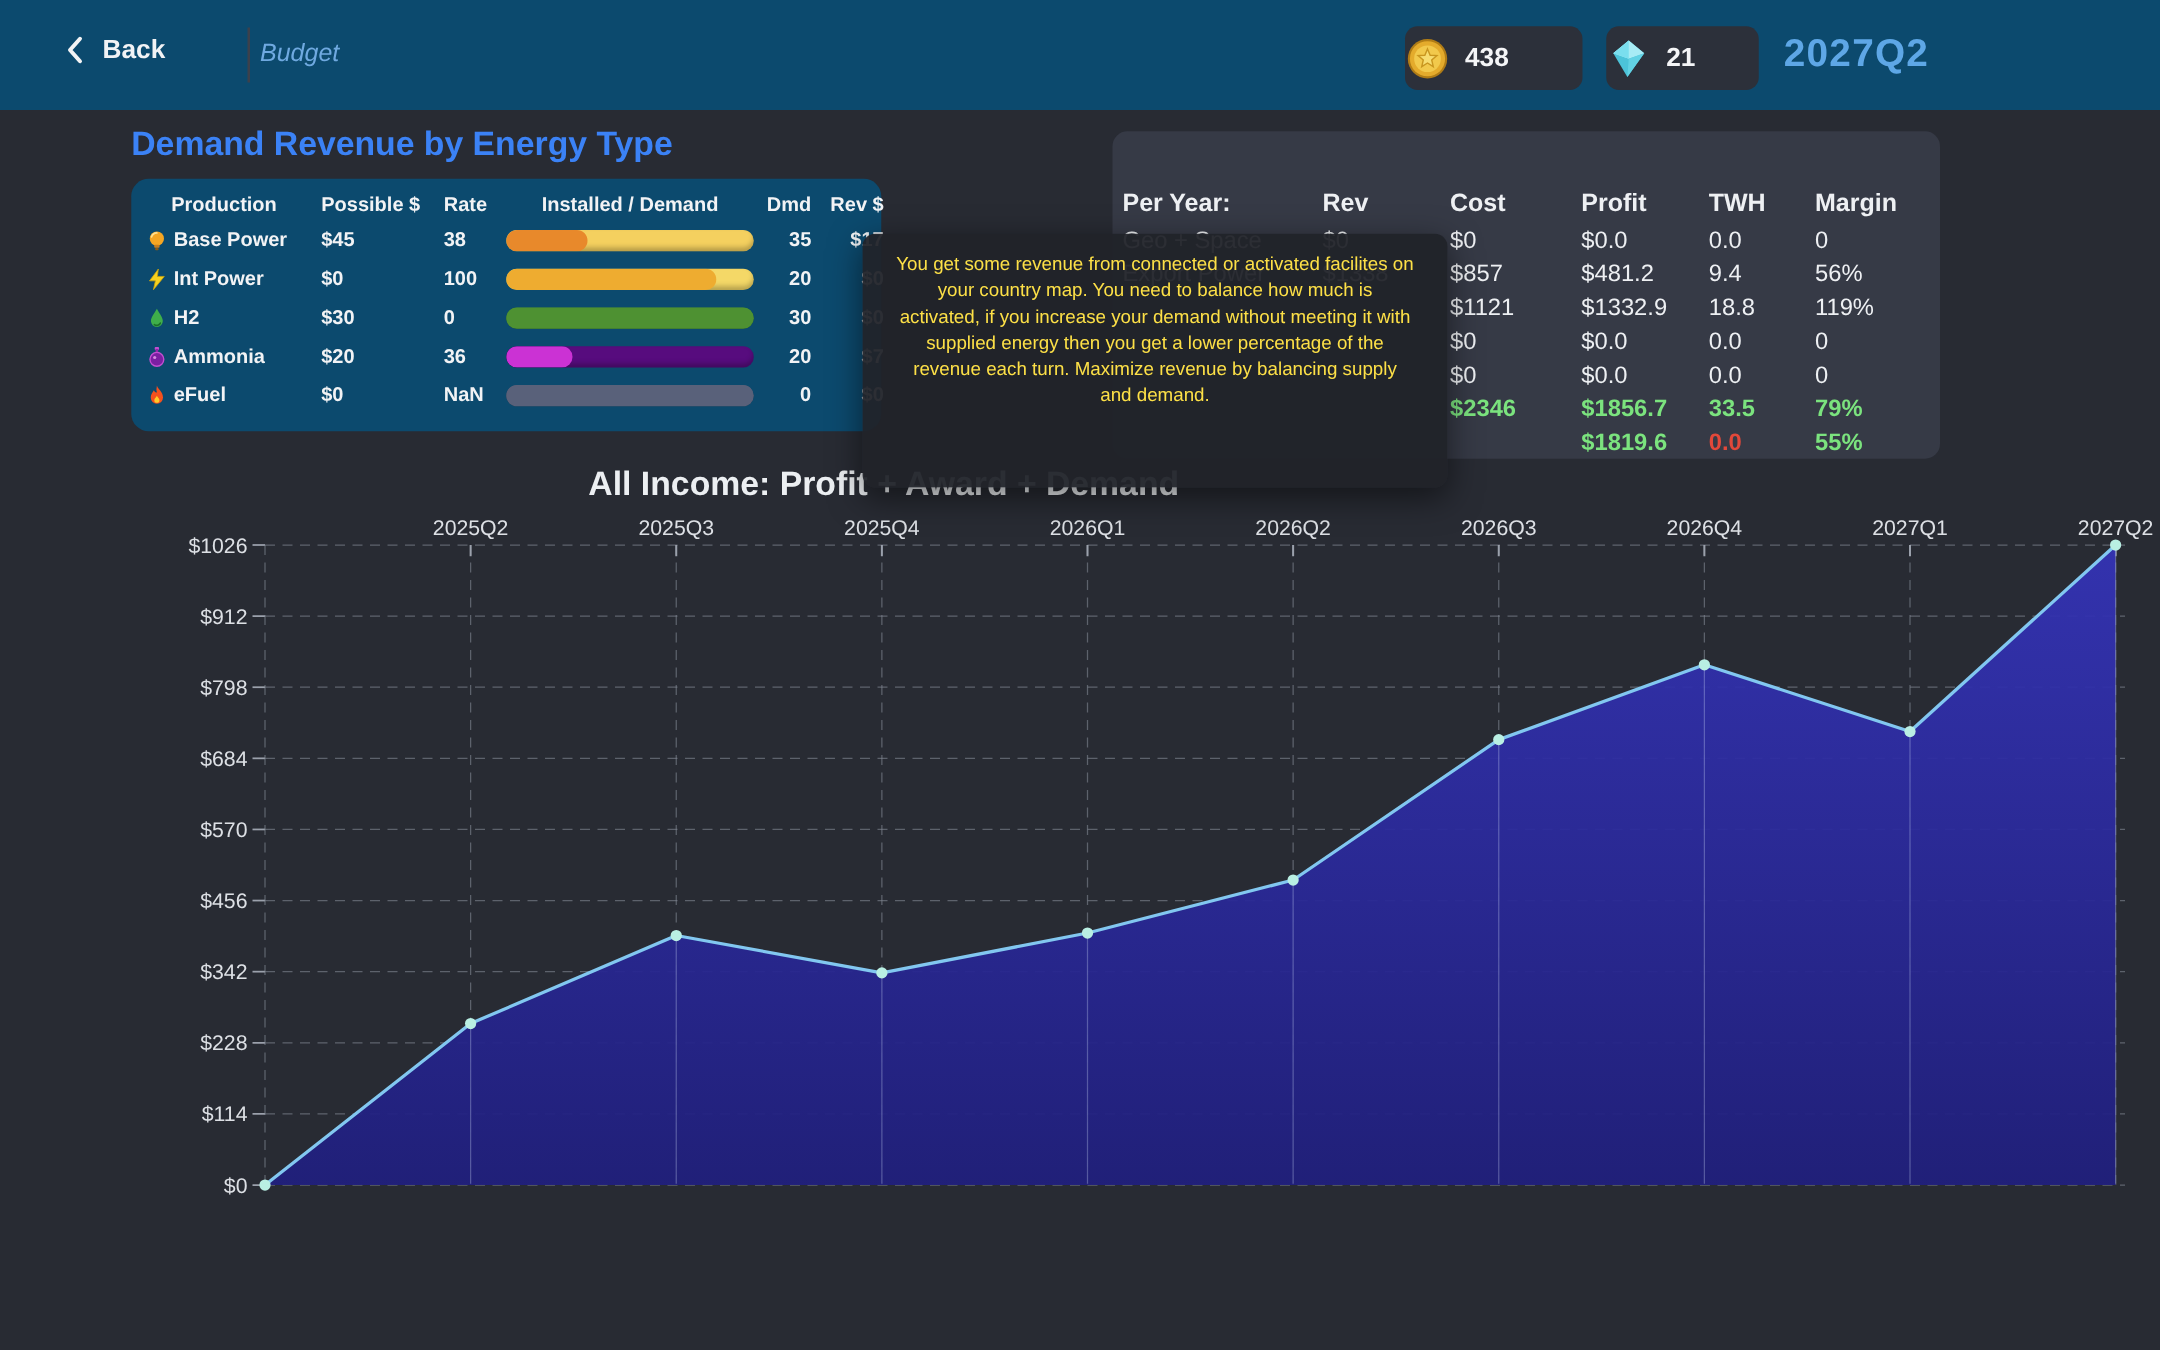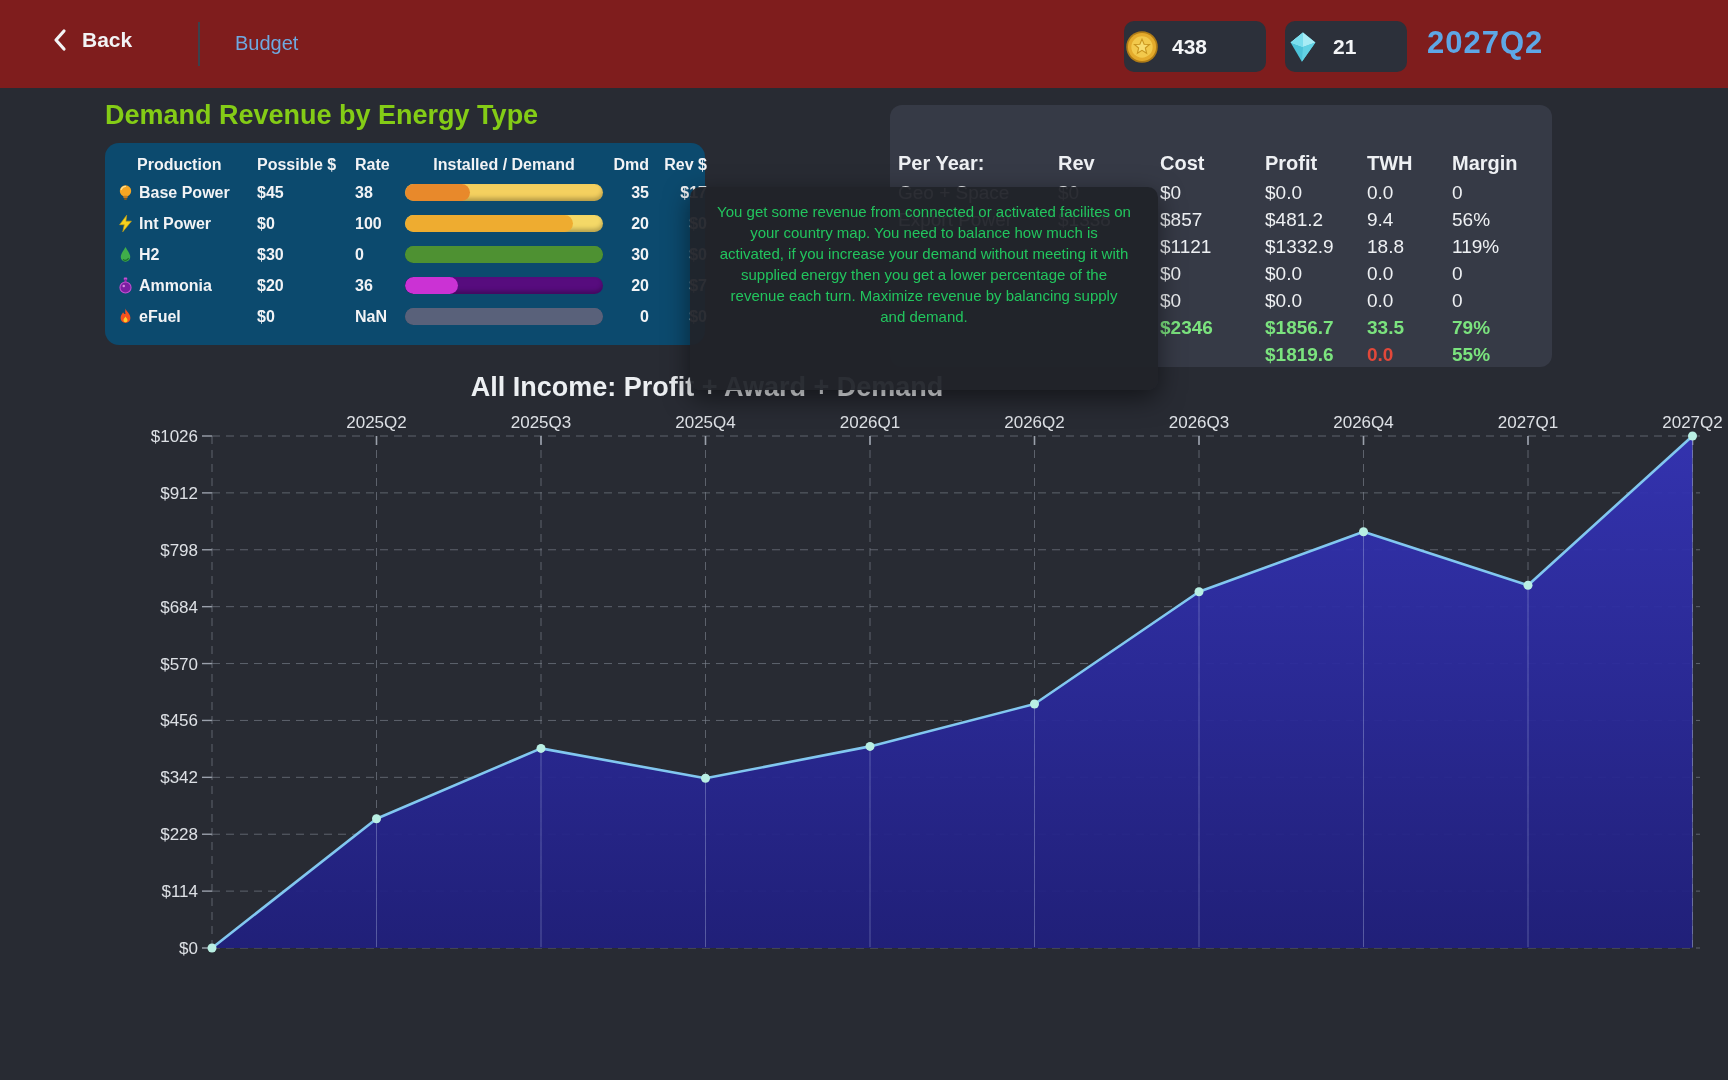--- a/index.html
+++ b/index.html
@@ -1,32 +1,32 @@
 <!DOCTYPE html>
 <html><head>
 <meta charset="utf-8">
 <style>
   html,body{margin:0;padding:0;background:#282b33;width:1728px;height:1080px;overflow:hidden;
     font-family:"Liberation Sans", sans-serif;-webkit-font-smoothing:antialiased;}
   #stage{position:absolute;inset:0;width:1728px;height:1080px;background:#282b33;}
 
   
-  .topbar{position:absolute;left:0;top:0;width:1728px;height:88px;background:#7f1d1d;}
+  .topbar{position:absolute;left:0;top:0;width:1728px;height:88px;background:#0c4a6e;}
   .back-btn{position:absolute;left:52px;top:28px;display:flex;align-items:center;gap:14px;cursor:pointer;}
   .back-label{font-size:21px;font-weight:bold;color:#f2f3f5;}
   .top-divider{position:absolute;left:198px;top:22px;width:2px;height:44px;background:#3c414c;}
-  .budget-tab{position:absolute;left:235px;top:32px;font-size:20px;color:#6fa9e0;cursor:pointer;}
+  .budget-tab{position:absolute;left:208px;top:32px;font-size:20px;color:#6fa9e0;cursor:pointer;font-style:italic;}
   .badge{position:absolute;top:21px;height:51px;background:#2c303a;border-radius:10px;display:flex;align-items:center;gap:12px;padding:0 0;box-sizing:border-box;}
   .badge-coin{left:1124px;width:142px;}
   .badge-gem{left:1285px;width:122px;}
   .badge-val{font-size:21px;font-weight:bold;color:#f4f5f7;}
   .quarter{position:absolute;left:1427px;top:25px;font-size:31px;font-weight:bold;color:#5ea7e6;letter-spacing:1px;}
 
   
-  .energy-title{position:absolute;left:105px;top:100px;font-size:27px;font-weight:bold;color:#84cc16;}
+  .energy-title{position:absolute;left:105px;top:100px;font-size:27px;font-weight:bold;color:#3b82f6;}
   .energy-panel{position:absolute;left:105px;top:143px;width:600px;height:202px;background:#0c4a6e;border-radius:14px;padding:10px 10px 0 8px;box-sizing:border-box;z-index:2;}
   .erow{display:grid;grid-template-columns:24px 116px 96px 48px 198px 44px 56px;column-gap:2px;align-items:center;height:31px;}
   .erow.head{height:24px;}
   .ecell{font-size:16px;font-weight:bold;color:#f2f3f5;white-space:nowrap;}
   .ecell.center{text-align:center;}
   .ecell.right{text-align:right;}
   .eicon{display:flex;align-items:center;justify-content:center;}
   .bar{height:17px;border-radius:9px;position:relative;overflow:hidden;box-shadow:inset 0 -3px 4px rgba(0,0,0,.25);}
   .bar .fill{position:absolute;left:0;top:0;bottom:0;border-radius:9px;}
 
@@ -36,21 +36,21 @@
   .prow.head{height:30px;}
   .pcell{font-size:19px;color:#eef0f3;white-space:nowrap;margin-top:37px;}
   .prow.head .pcell{font-size:20px;font-weight:bold;}
   .pcell.green{color:#7be37e;font-weight:bold;}
   .pcell.red{color:#e2483a;font-weight:bold;}
 
   
   .tooltip{position:absolute;left:690px;top:187px;width:468px;height:203px;background:rgba(33,35,41,0.95);
     border-radius:10px;z-index:10;box-shadow:0 8px 26px rgba(0,0,0,.5);box-sizing:border-box;padding:14px 26px;text-align:center;}
   .tooltip-title{font-size:19px;font-weight:bold;color:#5fd39e;margin-bottom:9px;}
-  .tooltip-body{font-size:15px;line-height:21px;color:#22c55e;}
+  .tooltip-body{font-size:15px;line-height:21px;color:#fde047;}
 
   
   .chart-title{position:absolute;left:707px;top:372px;transform:translateX(-50%);font-size:27px;font-weight:bold;color:#eceff2;white-space:nowrap;z-index:3;}
   #chart-svg{position:absolute;left:0;top:400px;z-index:1;}
   .tick-label{font-size:17px;fill:#dde0e5;font-family:"Liberation Sans",sans-serif;}
 </style>
 </head>
 <body>
 
 <div id="stage">

